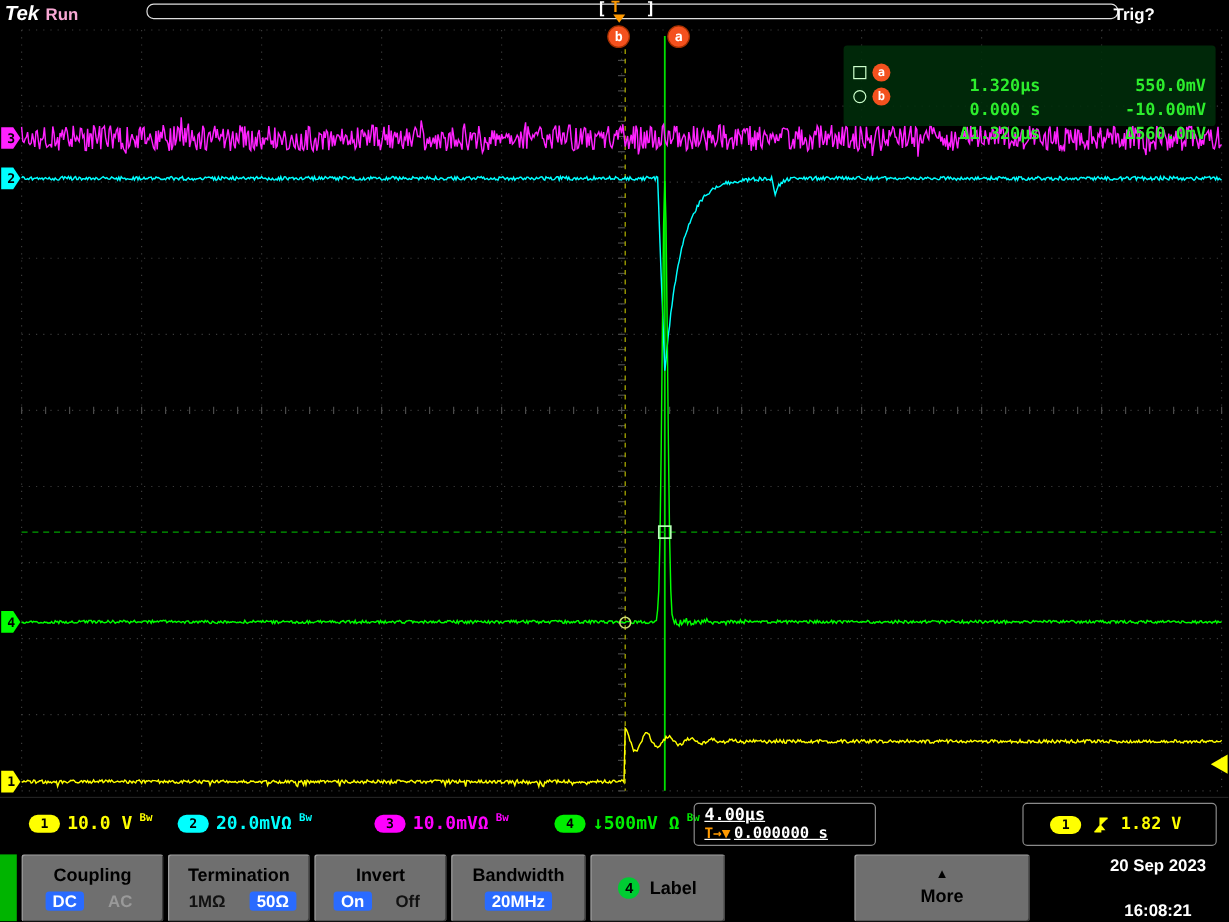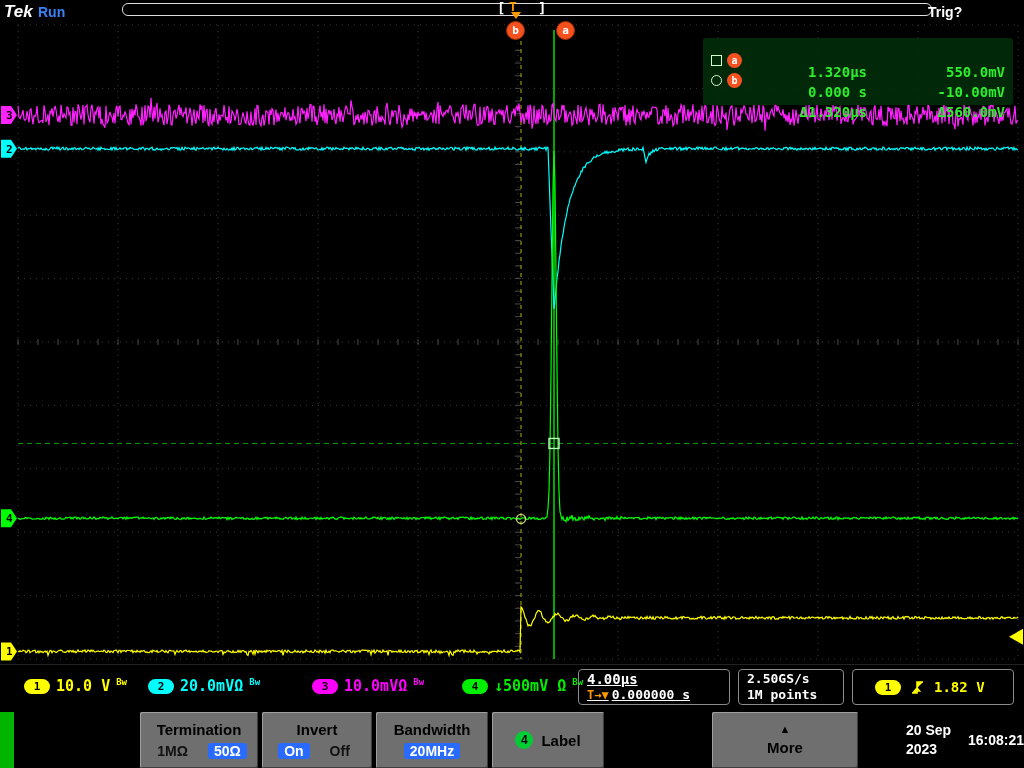--- a/index.html
+++ b/index.html
@@ -2,21 +2,21 @@
 <html><head>
 <meta charset="utf-8">
 <style>
   html,body{margin:0;padding:0;background:#000;}
   #screen{position:relative;width:1024px;height:768px;background:#000;overflow:hidden;
           font-family:"DejaVu Sans Mono",monospace;}
   #scope{position:absolute;left:0;top:0;z-index:1;}
 
   
   .logo{position:absolute;left:4px;top:2px;color:#fff;font:italic 800 17px "Liberation Sans",sans-serif;z-index:3;}
-  .run{position:absolute;left:38px;top:4px;color:#3b82f6;font:700 14px "Liberation Sans",sans-serif;z-index:3;}
+  .run{position:absolute;left:38px;top:4px;color:#f9a8d4;font:700 14px "Liberation Sans",sans-serif;z-index:3;}
   .trigq{position:absolute;left:928px;top:4px;color:#fff;font:700 14px "Liberation Sans",sans-serif;z-index:3;}
   .recordbar{position:absolute;left:122px;top:3px;width:808px;height:11px;border:1px solid #ddd;border-radius:6px;z-index:2;}
   .bracket{position:absolute;top:0px;color:#fff;font:700 14px "DejaVu Sans Mono",monospace;z-index:3;}
   .tmark{position:absolute;left:509px;top:-1px;color:#ff9900;font:800 13px "DejaVu Sans Mono",monospace;z-index:4;}
   .tmark-arrow{position:absolute;left:511px;top:12px;width:0;height:0;z-index:4;
                border-left:5px solid transparent;border-right:5px solid transparent;border-top:7px solid #ff9900;}
   .abtop{position:absolute;width:17px;height:17px;border-radius:50%;background:#f4511e;color:#fff;
          display:flex;align-items:center;justify-content:center;font:800 11px "DejaVu Sans Mono",monospace;z-index:4;border:1px solid #a33000;}
 
   
@@ -57,21 +57,21 @@
   .mtitle{color:#000;font:700 15px "Liberation Sans",sans-serif;}
   .mopts{display:flex;gap:14px;align-items:center;}
   .opt{color:#111;font:700 14px "Liberation Sans",sans-serif;padding:0 6px;border-radius:3px;}
   .opt.sel{background:#2a6bff;color:#fff;}
   .opt.dim{color:#9a9a9a;}
   .lblrow{display:flex;align-items:center;gap:8px;}
   .greenbadge{width:18px;height:18px;border-radius:50%;background:#00cc33;color:#000;display:inline-flex;
               align-items:center;justify-content:center;font:800 12px "Liberation Sans",sans-serif;}
   .morearrow{color:#000;font-size:11px;line-height:10px;}
   .datebox{position:absolute;left:906px;top:2px;width:118px;height:56px;background:#000;color:#fff;
-           display:flex;align-items:center;justify-content:space-between;
+           display:flex;flex-direction:column;align-items:center;justify-content:space-between;
            font:700 14px "Liberation Sans",sans-serif;line-height:19px;}
 </style>
 </head>
 <body>
 
 <div id="screen">
 
   <svg id="scope" width="1024" height="768">
       <line x1="18" y1="25" x2="18" y2="659" stroke="#3a3a3a" stroke-width="1" stroke-dasharray="1,5"></line>
       <line x1="118" y1="25" x2="118" y2="659" stroke="#3a3a3a" stroke-width="1" stroke-dasharray="1,5"></line>
@@ -273,36 +273,39 @@
       <span class="pill p4">4</span>
       <span>↓500mV Ω</span>
       <span class="bw">Bw</span>
     </div>
     <div class="rbox tbbox">
       <div class="tbl1">4.00µs</div>
       <div class="tbl2">
         <span class="tmarkr">T→▼</span><span>0.000000 s</span>
       </div>
     </div>
-    <div class="rbox acqbox">
-      <div>2.50GS/s</div>
-      <div>1M points</div>
-    </div>
     <div class="rbox trigbox">
       <span class="pill p1">1</span>
       <svg width="15" height="17">
         <path d="M2 14 H7 V3 H13 M7 9 l-2.5 3 h5 z" stroke="#ffff00" fill="#ffff00" stroke-width="1.6" fill-rule="evenodd"></path>
       </svg>
       <span class="triglvl">1.82 V</span>
     </div>
   </div>
 
   <div class="menubar">
     <div class="chtab"></div>
 
+    <div class="mbtn" style="left:18px;width:118px">
+      <div class="mtitle">Coupling</div>
+      <div class="mopts">
+        <span class="opt sel">DC</span>
+        <span class="opt dim">AC</span>
+      </div>
+    </div>
 
     <div class="mbtn" style="left:140px;width:118px">
       <div class="mtitle">Termination</div>
       <div class="mopts">
         <span class="opt">1MΩ</span>
         <span class="opt sel">50Ω</span>
       </div>
     </div>
 
     <div class="mbtn" style="left:262px;width:110px">

